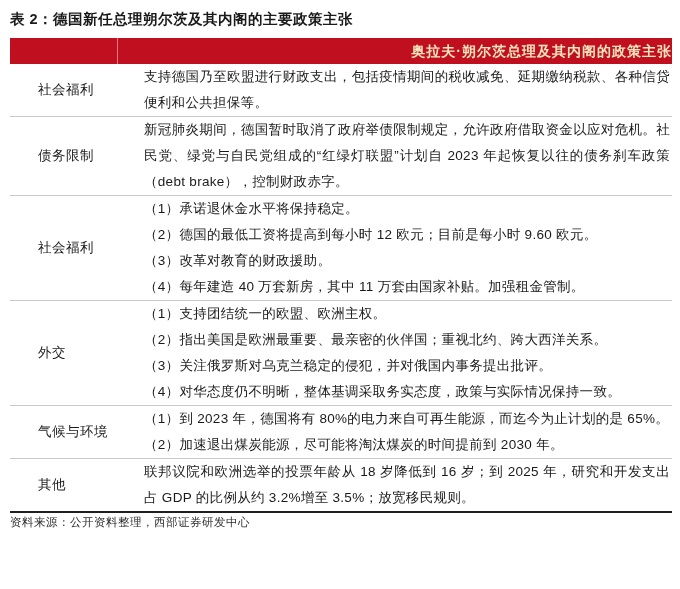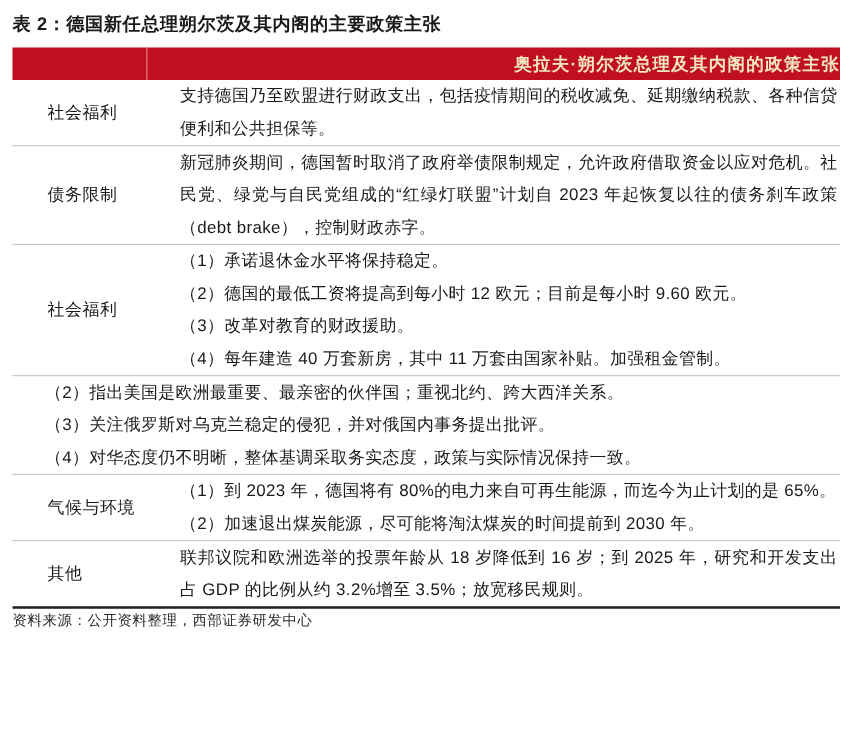--- a/index.html
+++ b/index.html
@@ -112,21 +112,23 @@
         <div class="trow">
           <div class="cat-cell">社会福利</div>
           <div class="content-cell">
             <div class="item">（1）承诺退休金水平将保持稳定。</div>
             <div class="item">（2）德国的最低工资将提高到每小时 12 欧元；目前是每小时 9.60 欧元。</div>
             <div class="item">（3）改革对教育的财政援助。</div>
             <div class="item">（4）每年建造 40 万套新房，其中 11 万套由国家补贴。加强租金管制。</div>
           </div>
         </div>
         <div class="trow">
+          <div class="cat-cell">外交</div>
           <div class="content-cell">
+            <div class="item">（1）支持团结统一的欧盟、欧洲主权。</div>
             <div class="item">（2）指出美国是欧洲最重要、最亲密的伙伴国；重视北约、跨大西洋关系。</div>
             <div class="item">（3）关注俄罗斯对乌克兰稳定的侵犯，并对俄国内事务提出批评。</div>
             <div class="item">（4）对华态度仍不明晰，整体基调采取务实态度，政策与实际情况保持一致。</div>
           </div>
         </div>
         <div class="trow">
           <div class="cat-cell">气候与环境</div>
           <div class="content-cell">
             <div class="item">（1）到 2023 年，德国将有 80%的电力来自可再生能源，而迄今为止计划的是 65%。</div>
             <div class="item">（2）加速退出煤炭能源，尽可能将淘汰煤炭的时间提前到 2030 年。</div>

